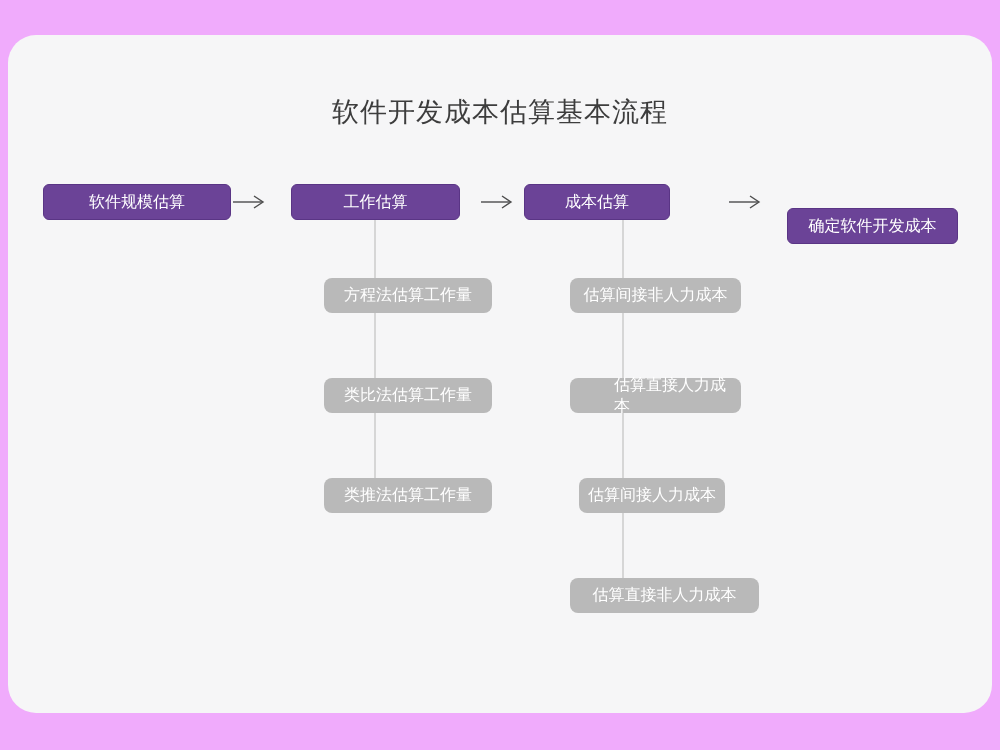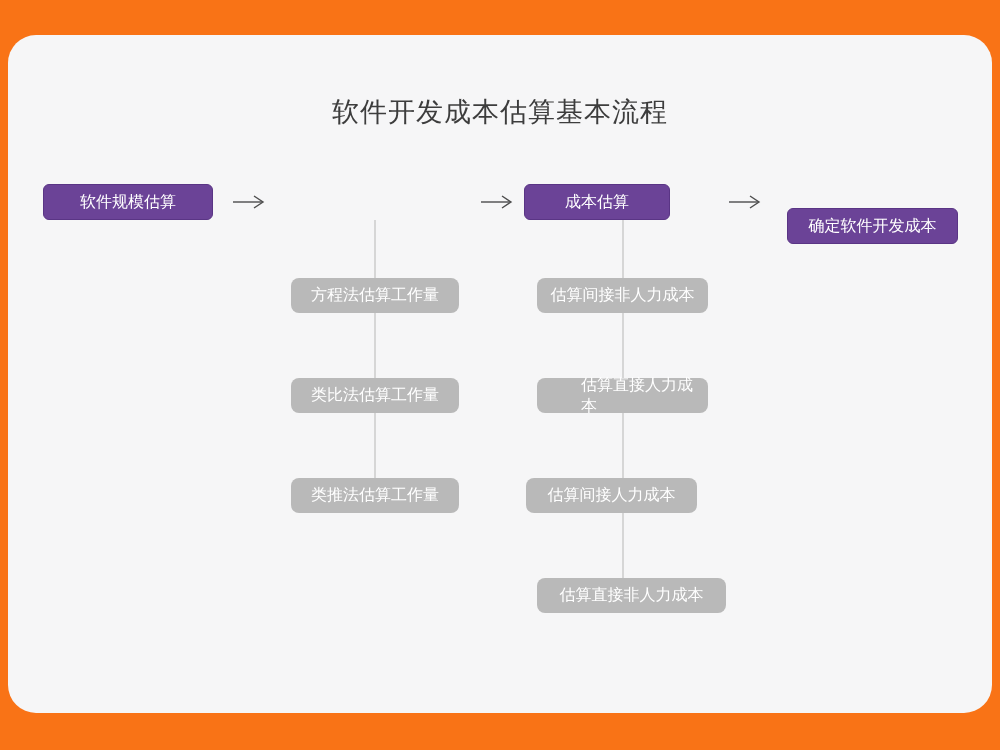--- a/index.html
+++ b/index.html
@@ -1,20 +1,20 @@
 <!DOCTYPE html>
 <html><head>
 <meta charset="utf-8">
 <style>
   html, body { margin: 0; padding: 0; background: #ffffff; }
   .stage {
     position: relative;
     width: 1000px;
     height: 750px;
-    background: #f97316;
+    background: #f0abfc;
     font-family: "Liberation Sans", sans-serif;
     overflow: hidden;
   }
   .card {
     position: absolute;
     left: 8px; top: 35px;
     width: 984px; height: 678px;
     background: #f6f6f7;
     border-radius: 28px;
   }
@@ -49,20 +49,21 @@
     height: 35px;
     background: #b9b9b9;
     border-radius: 8px;
     color: #ffffff;
     font-size: 16px;
     display: flex;
     align-items: center;
     justify-content: center;
     box-sizing: border-box;
     z-index: 2;
+    margin-left: 33px;
   }
   .connector {
     position: absolute;
     width: 2px;
     background: #d6d6d6;
     z-index: 1;
   }
   .arrow {
     position: absolute;
     top: 195px;
@@ -77,29 +78,30 @@
 
 <div class="stage">
 
   <div class="card"></div>
 
   <div class="title">软件开发成本估算基本流程</div>
 
   <div class="connector" style="left:374px; top:220px; height:276px;"></div>
   <div class="connector" style="left:622px; top:220px; height:376px;"></div>
 
-  <div class="pnode" style="left:43px; width:170px;">软件规模估算</div>
+  <div class="pnode" style="left:43px; width:188px;">软件规模估算</div>
 
   <div class="arrow" style="left:232px;">
     <svg width="38" height="14" viewBox="0 0 38 14">
       <line x1="1" y1="7" x2="30" y2="7" stroke="#4d4d4d" stroke-width="1.4"></line>
       <polyline points="22,1 31,7 22,13" fill="none" stroke="#4d4d4d" stroke-width="1.4"></polyline>
     </svg>
   </div>
 
+  <div class="pnode" style="left:291px; width:169px;">工作估算</div>
 
   <div class="arrow" style="left:480px;">
     <svg width="38" height="14" viewBox="0 0 38 14">
       <line x1="1" y1="7" x2="30" y2="7" stroke="#4d4d4d" stroke-width="1.4"></line>
       <polyline points="22,1 31,7 22,13" fill="none" stroke="#4d4d4d" stroke-width="1.4"></polyline>
     </svg>
   </div>
 
   <div class="pnode" style="left:524px; width:146px;">成本估算</div>
 
@@ -111,16 +113,16 @@
   </div>
 
   <div class="pnode" style="left:787px; width:171px;margin-top:24px;">确定软件开发成本</div>
 
   <div class="gnode" style="left:291px; top:278px; width:168px;">方程法估算工作量</div>
   <div class="gnode" style="left:291px; top:378px; width:168px;">类比法估算工作量</div>
   <div class="gnode" style="left:291px; top:478px; width:168px;">类推法估算工作量</div>
 
   <div class="gnode" style="left:537px; top:278px; width:171px;">估算间接非人力成本</div>
   <div class="gnode" style="left:537px; top:378px; width:171px;padding-left:44px;">估算直接人力成本</div>
-  <div class="gnode" style="left:526px; top:478px; width:171px;">估算间接人力成本</div>
+  <div class="gnode" style="left:546px; top:478px; width:146px;">估算间接人力成本</div>
   <div class="gnode" style="left:537px; top:578px; width:189px;">估算直接非人力成本</div>
 
 </div>
 
 </body></html>

